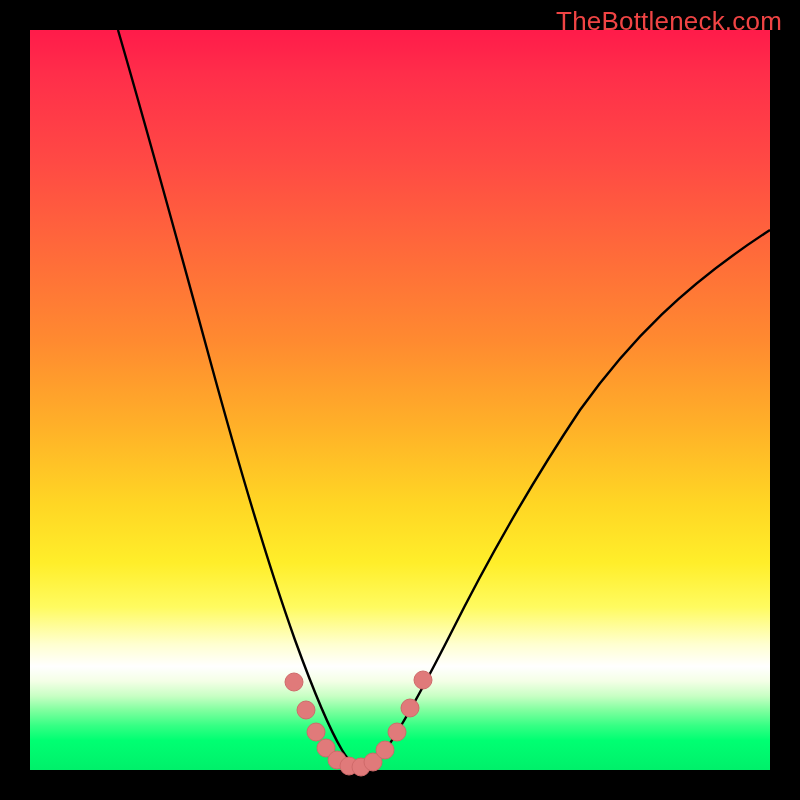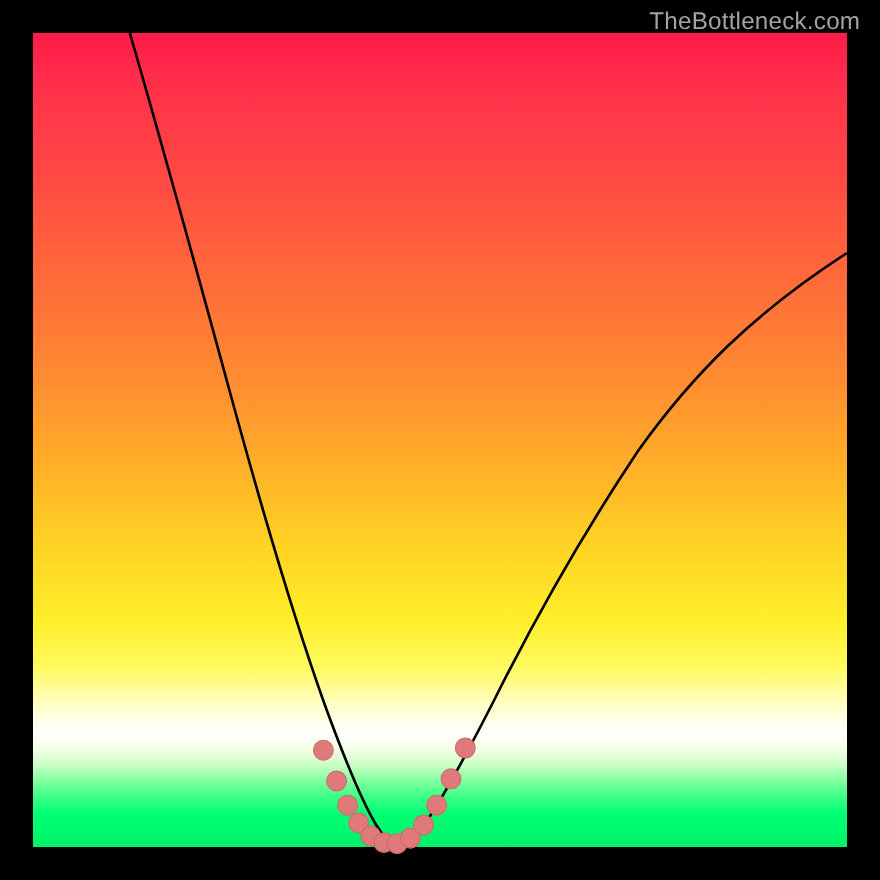--- a/index.html
+++ b/index.html
@@ -41,22 +41,22 @@
       #7dff9e 92%,
       #36ff84 94%,
       #00ff72 96%,
       #00f06a 100%
     );
   }
   .watermark {
     position: absolute;
     top: 6px;
     right: 18px;
-    color: #a3a3a3;
-    font-size: 22px;
+    color: #ef4444;
+    font-size: 26px;
     font-weight: 500;
     letter-spacing: 0.2px;
     user-select: none;
   }
   svg.curve {
     position: absolute;
     left: 0;
     top: 0;
     width: 740px;
     height: 740px;

